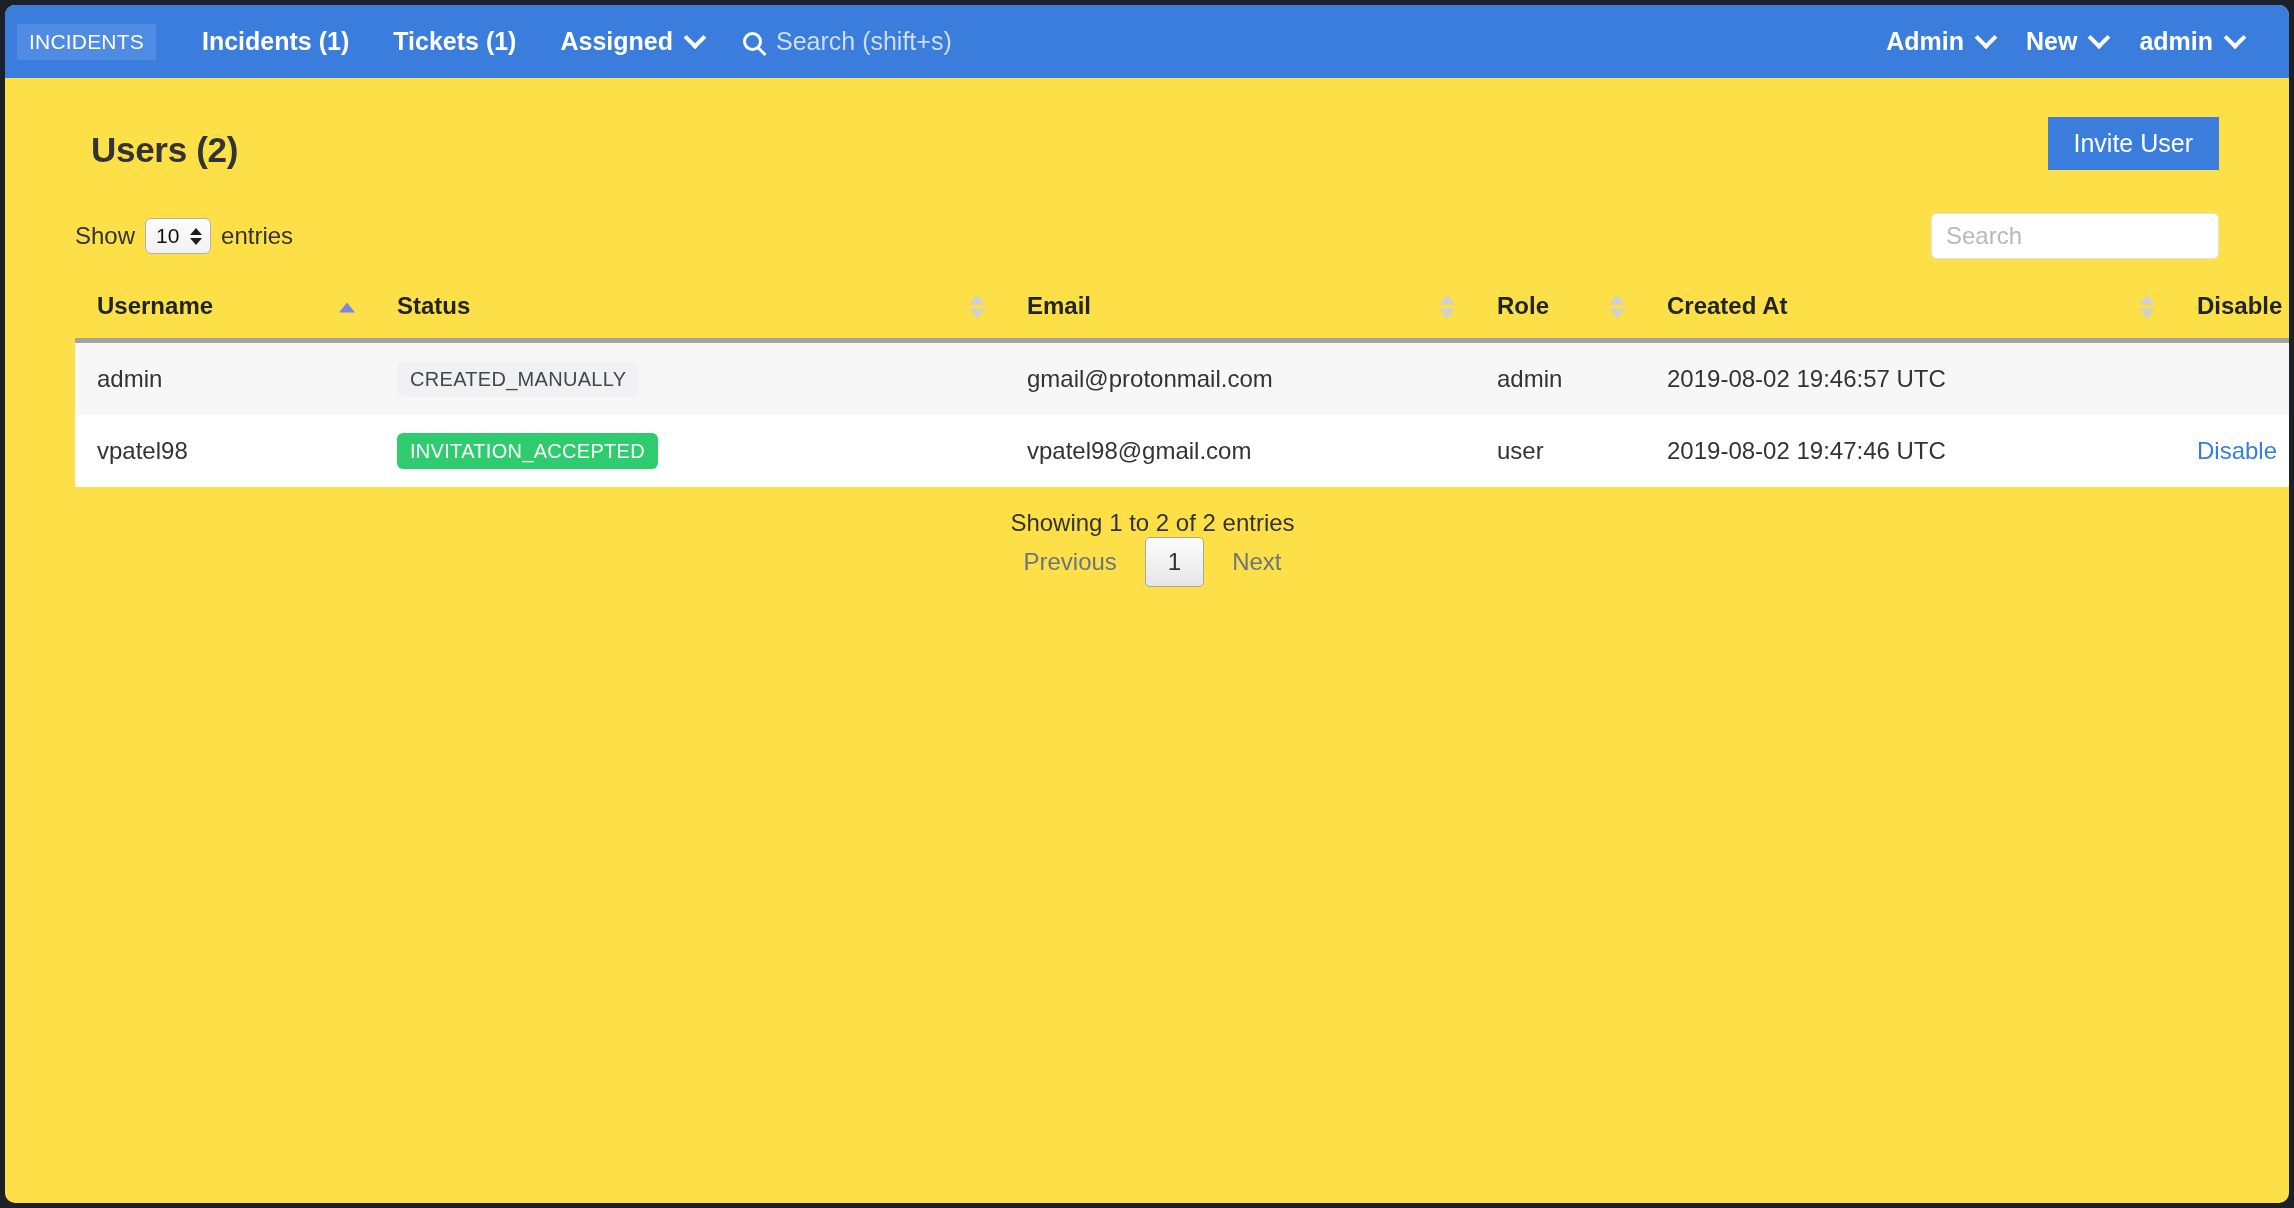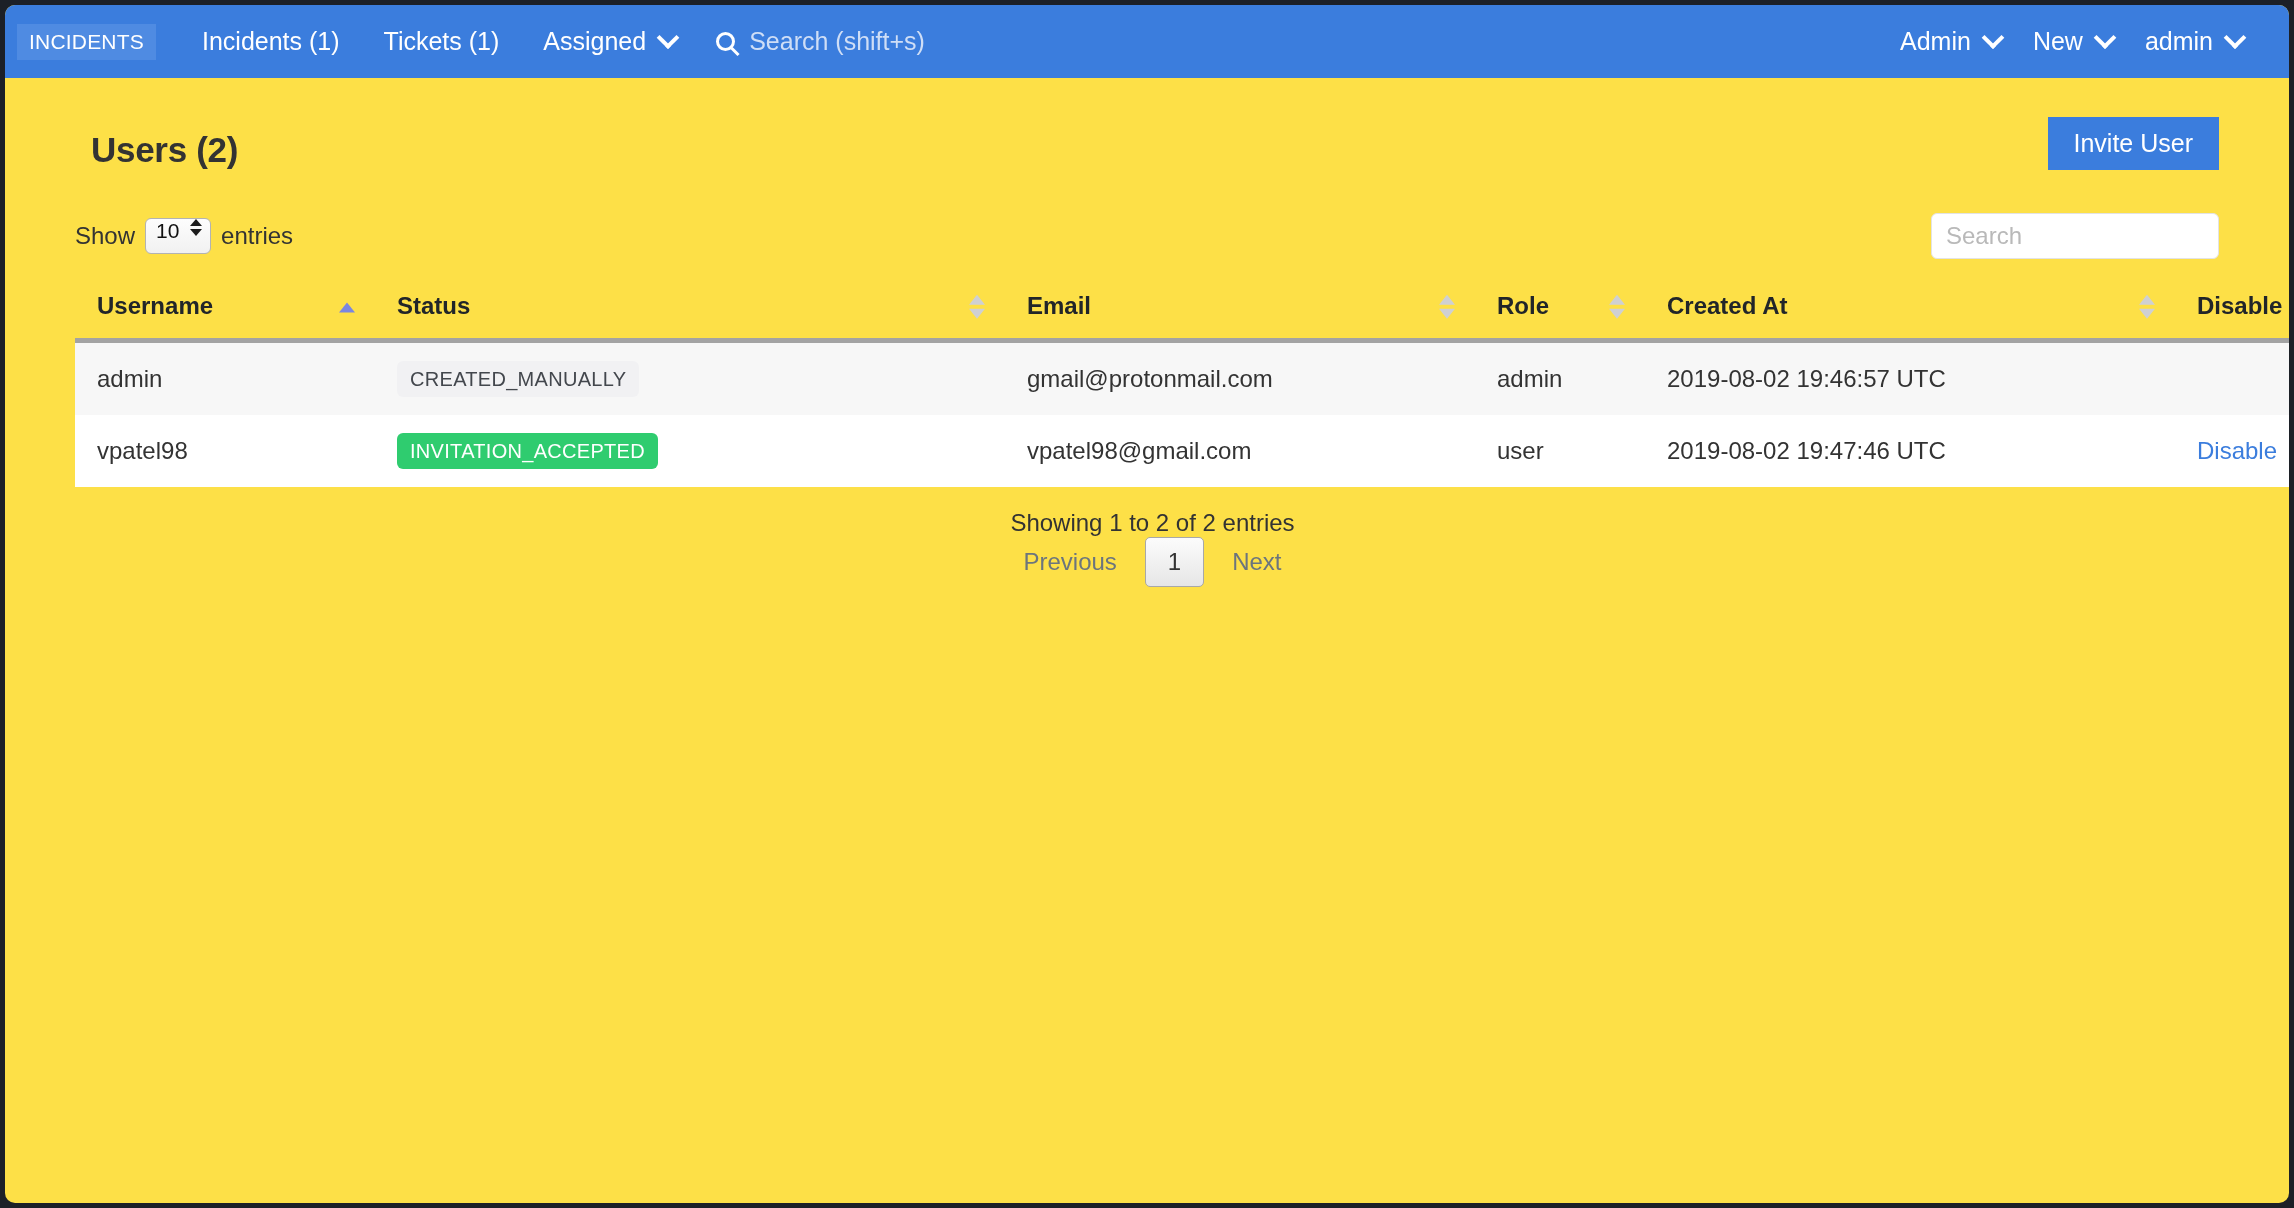--- a/index.html
+++ b/index.html
@@ -40,21 +40,21 @@
     padding: 6px 12px;
     margin-right: 24px;
     font-family: "Liberation Sans Narrow", "Liberation Sans", sans-serif;
   }
   .nav-link {
     font-size: 25px;
     color: #ffffff;
     padding: 0 22px;
     white-space: nowrap;
     cursor: pointer;
-    font-weight: 400;
+    font-weight: 700;
   }
   .nav-link.dropdown { display: flex; align-items: center; gap: 14px; }
   .caret {
     display: inline-block;
     width: 16px; height: 16px;
     border-right: 4px solid #ffffff;
     border-bottom: 4px solid #ffffff;
     transform: rotate(45deg) translate(-3px,-3px);
   }
   .nav-search {
@@ -120,21 +120,21 @@
   }
   .length-box {
     display: flex;
     align-items: center;
     gap: 10px;
     font-size: 24px;
     color: #333333;
   }
   .pseudo-select {
     display: inline-flex;
-    align-items: flex-start;
+    align-items: center;
     justify-content: space-between;
     width: 66px;
     height: 36px;
     padding: 0 8px 0 10px;
     border: 1px solid #b3b3b3;
     border-radius: 6px;
     background: linear-gradient(#fdfdfd,#f1f1f1);
     font-size: 21px;
     color: #111111;
     cursor: pointer;

